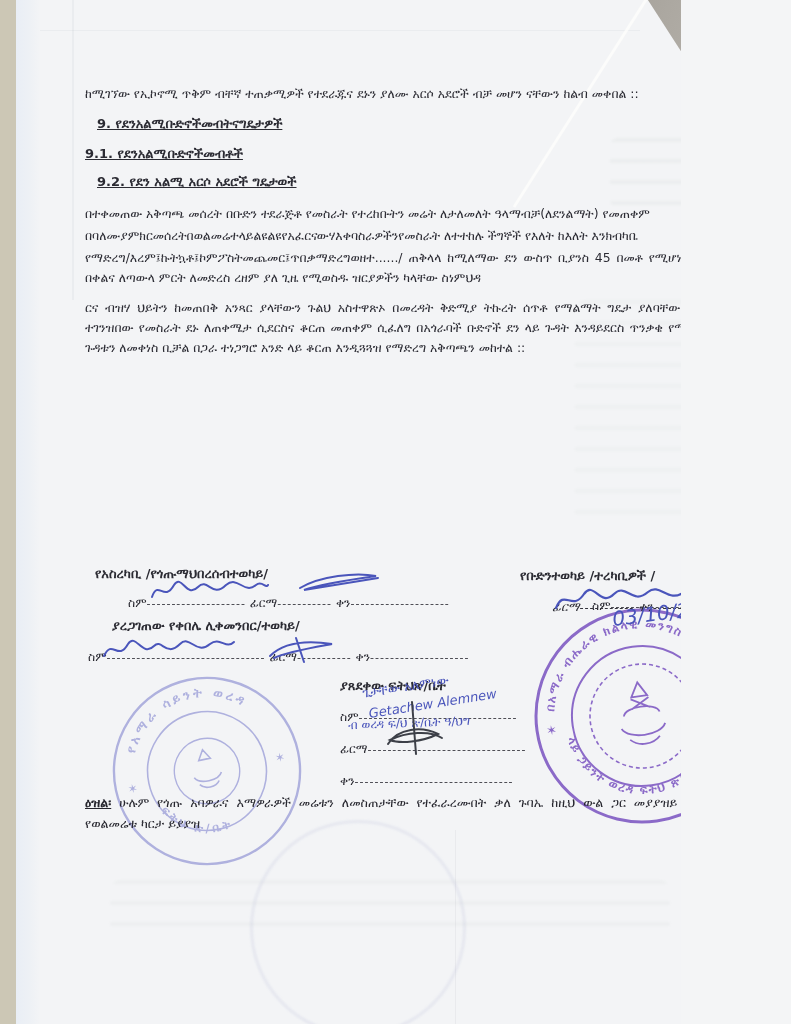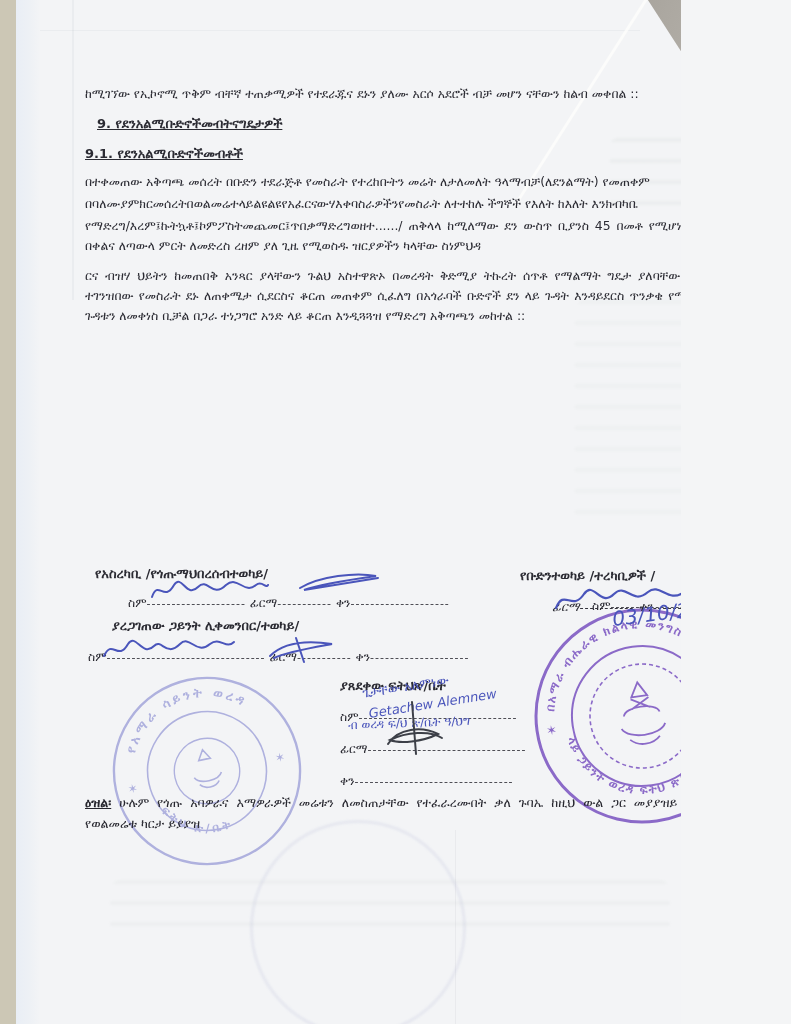--- a/index.html
+++ b/index.html
@@ -59,40 +59,41 @@
 
   <div class="abs ghost ghost-lines" style="left:610px;top:138px;width:175px;height:70px;opacity:.5;border-radius:8px;"></div>
   <div class="abs ghost ghost-lines" style="left:575px;top:300px;width:200px;height:230px;opacity:.35;border-radius:10px;"></div>
   <div class="abs ghost ghost-lines" style="left:110px;top:880px;width:560px;height:55px;opacity:.4;border-radius:10px;"></div>
   <div class="abs ghost ghost-circ" style="left:250px;top:820px;width:210px;height:210px;"></div>
 
   <div class="abs flow">
     <p class="mb10">ከሚገኘው የኢኮኖሚ ጥቅም ብቸኛ ተጠቃሚዎች የተደራጁና ደኑን ያለሙ አርሶ አደሮች ብቻ መሆን ናቸውን ከልብ መቀበል ::</p>
     <h4 class="mb10 ind">9. የደንአልሚቡድኖችመብትናግዴታዎች</h4>
     <h4 class="mb8">9.1. የደንአልሚቡድኖችመብቶች</h4>
+    <h4 class="mb12 ind">9.2. የደን አልሚ አርሶ አደሮች ግዴታወች</h4>
     <p class="mb2">በተቀመጠው አቅጣጫ መሰረት በቡድን ተደራጅቶ የመስራት የተረከቡትን መሬት ለታለመለት ዓላማብቻ(ለደንልማት) የመጠቀም</p>
     <p class="mb2">በባለሙያምክርመሰረትበወልመሬተላይልዩልዩየአፈርናውሃእቀባስራዎችንየመስራት ለተተከሉ ችግኞች የእለት ከእለት እንክብካቤ</p>
     <p class="mb10">የማድረግ/እረም፤ኩትኳቶ፤ኮምፖስትመጨመር፤ጥበቃማድረግወዘተ....../ ጠቅላላ ከሚለማው ደን ውስጥ ቢያንስ 45 በመቶ የሚሆነው አገር በቀልና ለጣውላ ምርት ለመድረስ ረዘም ያለ ጊዜ የሚወስዱ ዝርያዎችን ካላቸው ስነምህዳ</p>
     <p>ርና ብዝሃ ህይትን ከመጠበቅ አንጻር ያላቸውን ጉልህ አስተዋጽኦ በመረዳት ቅድሚያ ትኩረት ሰጥቶ የማልማት ግዴታ ያለባቸው መሆኑን ተገንዝበው የመስራት ደኑ ለጠቀሜታ ሲደርስና ቆርጠ መጠቀም ሲፈለግ በአጎራባች ቡድኖች ደን ላይ ጉዳት እንዳይደርስ ጥንቃቄ የማድረግ፤፤ ጉዳቱን ለመቀነስ ቢቻል በጋራ ተነጋግሮ አንድ ላይ ቆርጠ እንዲጓጓዝ የማድረግ አቅጣጫን መከተል ::</p>
   </div>
 
   <div class="abs sig" style="left:95px;top:566px;"><b>የአስረካቢ /የጎጡማህበረሰብተወካይ/</b></div>
   <div class="abs sig" style="left:520px;top:568px;"><b>የቡድንተወካይ /ተረካቢዎች /</b></div>
 
   <div class="abs sig" style="left:128px;top:596px;">
     <span>ስም</span><span class="dash">--------------------</span>
     <span>ፊርማ</span><span class="dash">-----------</span>
     <span>ቀን</span><span class="dash">--------------------</span>
   </div>
 
   <div class="abs sig" style="left:592px;top:599px;">
     <span>ስም</span><span class="dash">--------------------------------</span>
   </div>
 
-  <div class="abs sig" style="left:112px;top:618px;"><b>ያረጋገጠው ጋይንት ሊቀመንበር/ተወካይ/</b></div>
+  <div class="abs sig" style="left:112px;top:618px;"><b>ያረጋገጠው የቀበሌ ሊቀመንበር/ተወካይ/</b></div>
 
   <div class="abs sig" style="left:552px;top:600px;font-style:italic;">
     <span>ፊርማ</span><span class="dash">-----------</span>
     <span>ቀን</span><span class="dash">-----------</span>
   </div>
 
   <div class="abs sig" style="left:88px;top:650px;">
     <span>ስም</span><span class="dash">--------------------------------</span>
     <span>ፊርማ</span><span class="dash">-----------</span>
     <span>ቀን</span><span class="dash">--------------------</span>

